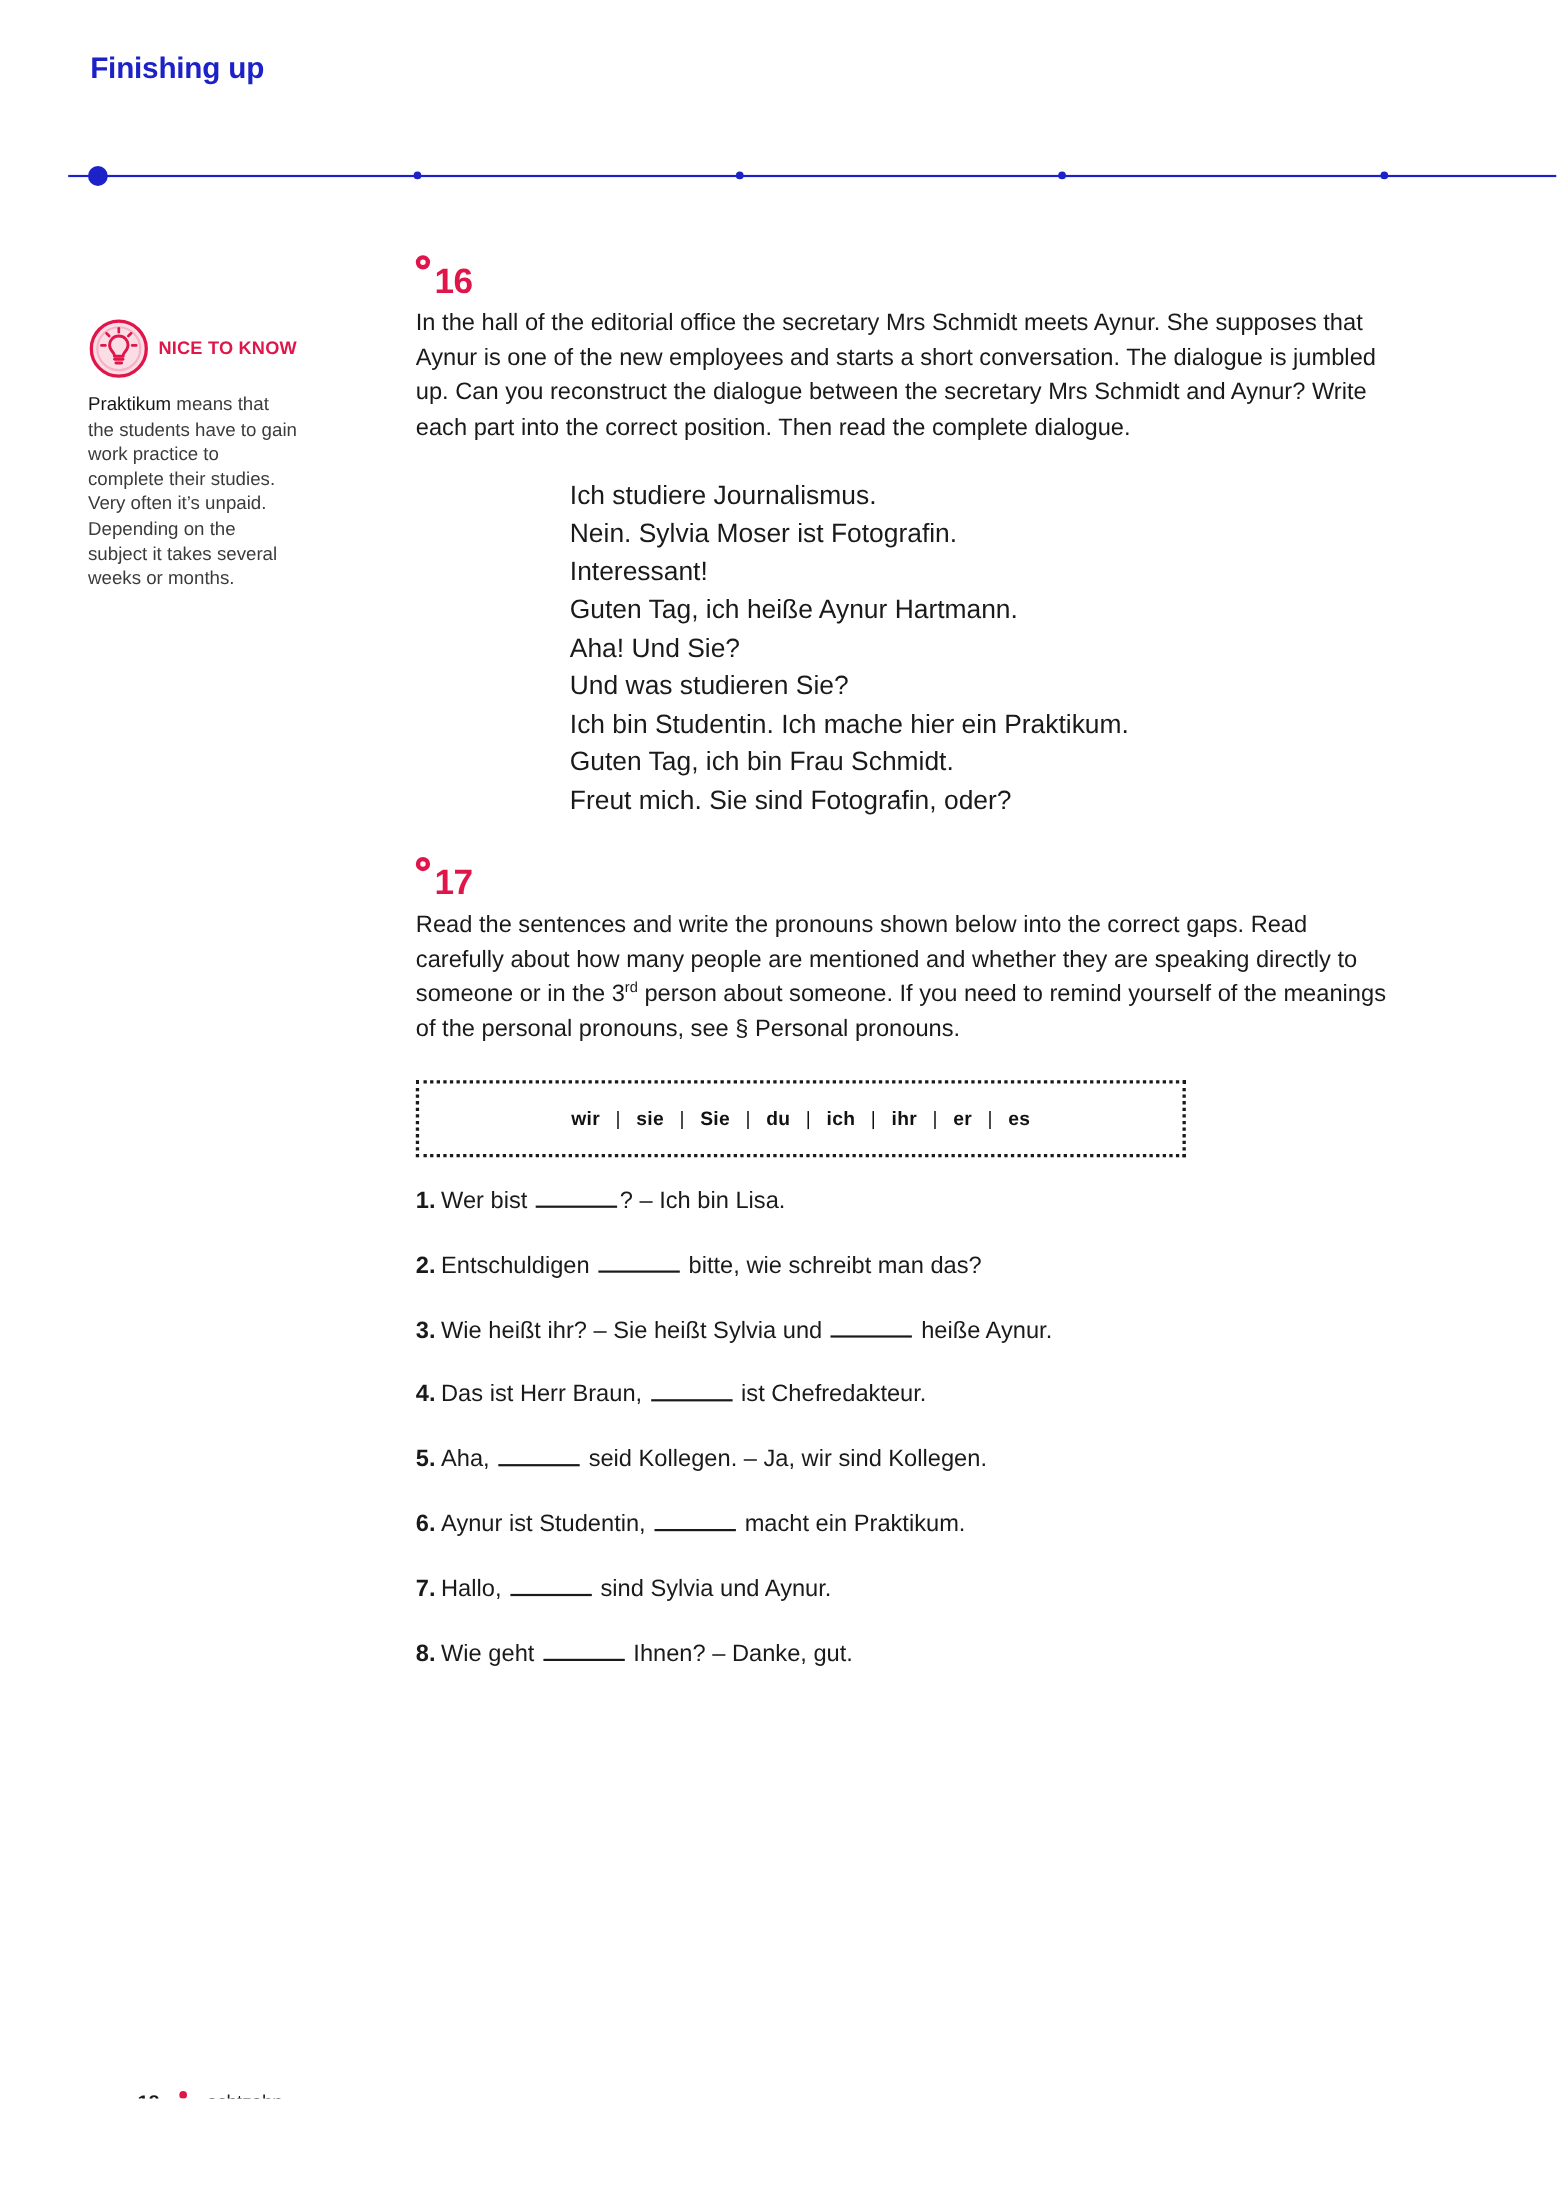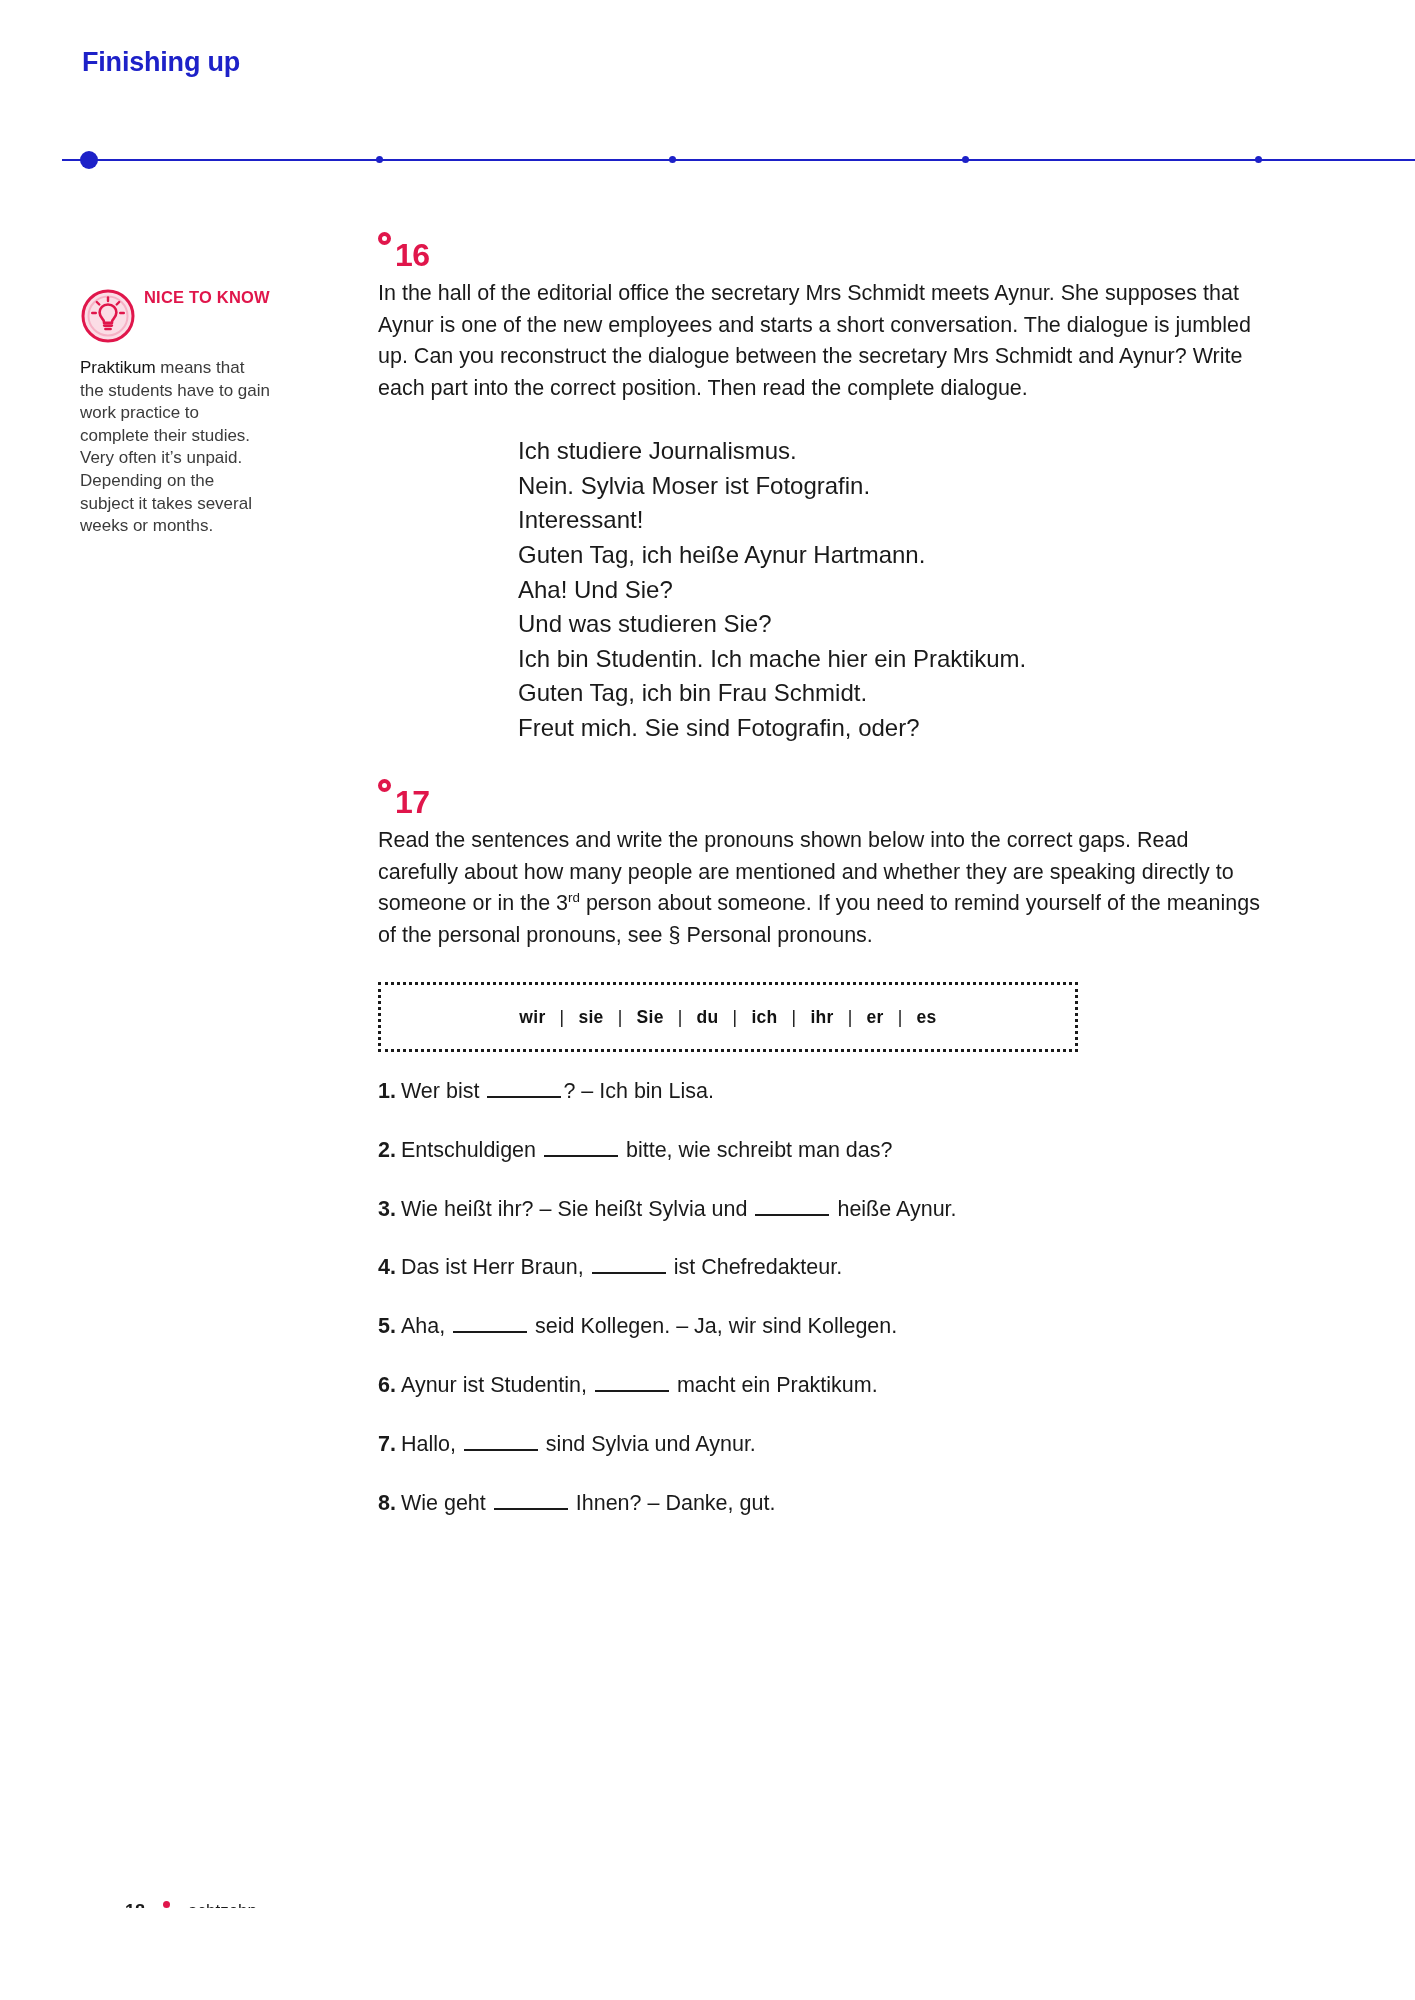--- a/index.html
+++ b/index.html
@@ -65,21 +65,21 @@
 
   
   #sidebar {
     position: absolute;
     left: 80px;
     top: 288px;
     width: 222px;
   }
   #ntk-header {
     display: flex;
-    align-items: flex-start;
+    align-items: center;
     gap: 8px;
     height: 58px;
   }
   #ntk-icon {
     width: 56px;
     height: 56px;
     flex: 0 0 56px;
   }
   #ntk-label {
     font-size: 16.5px;

